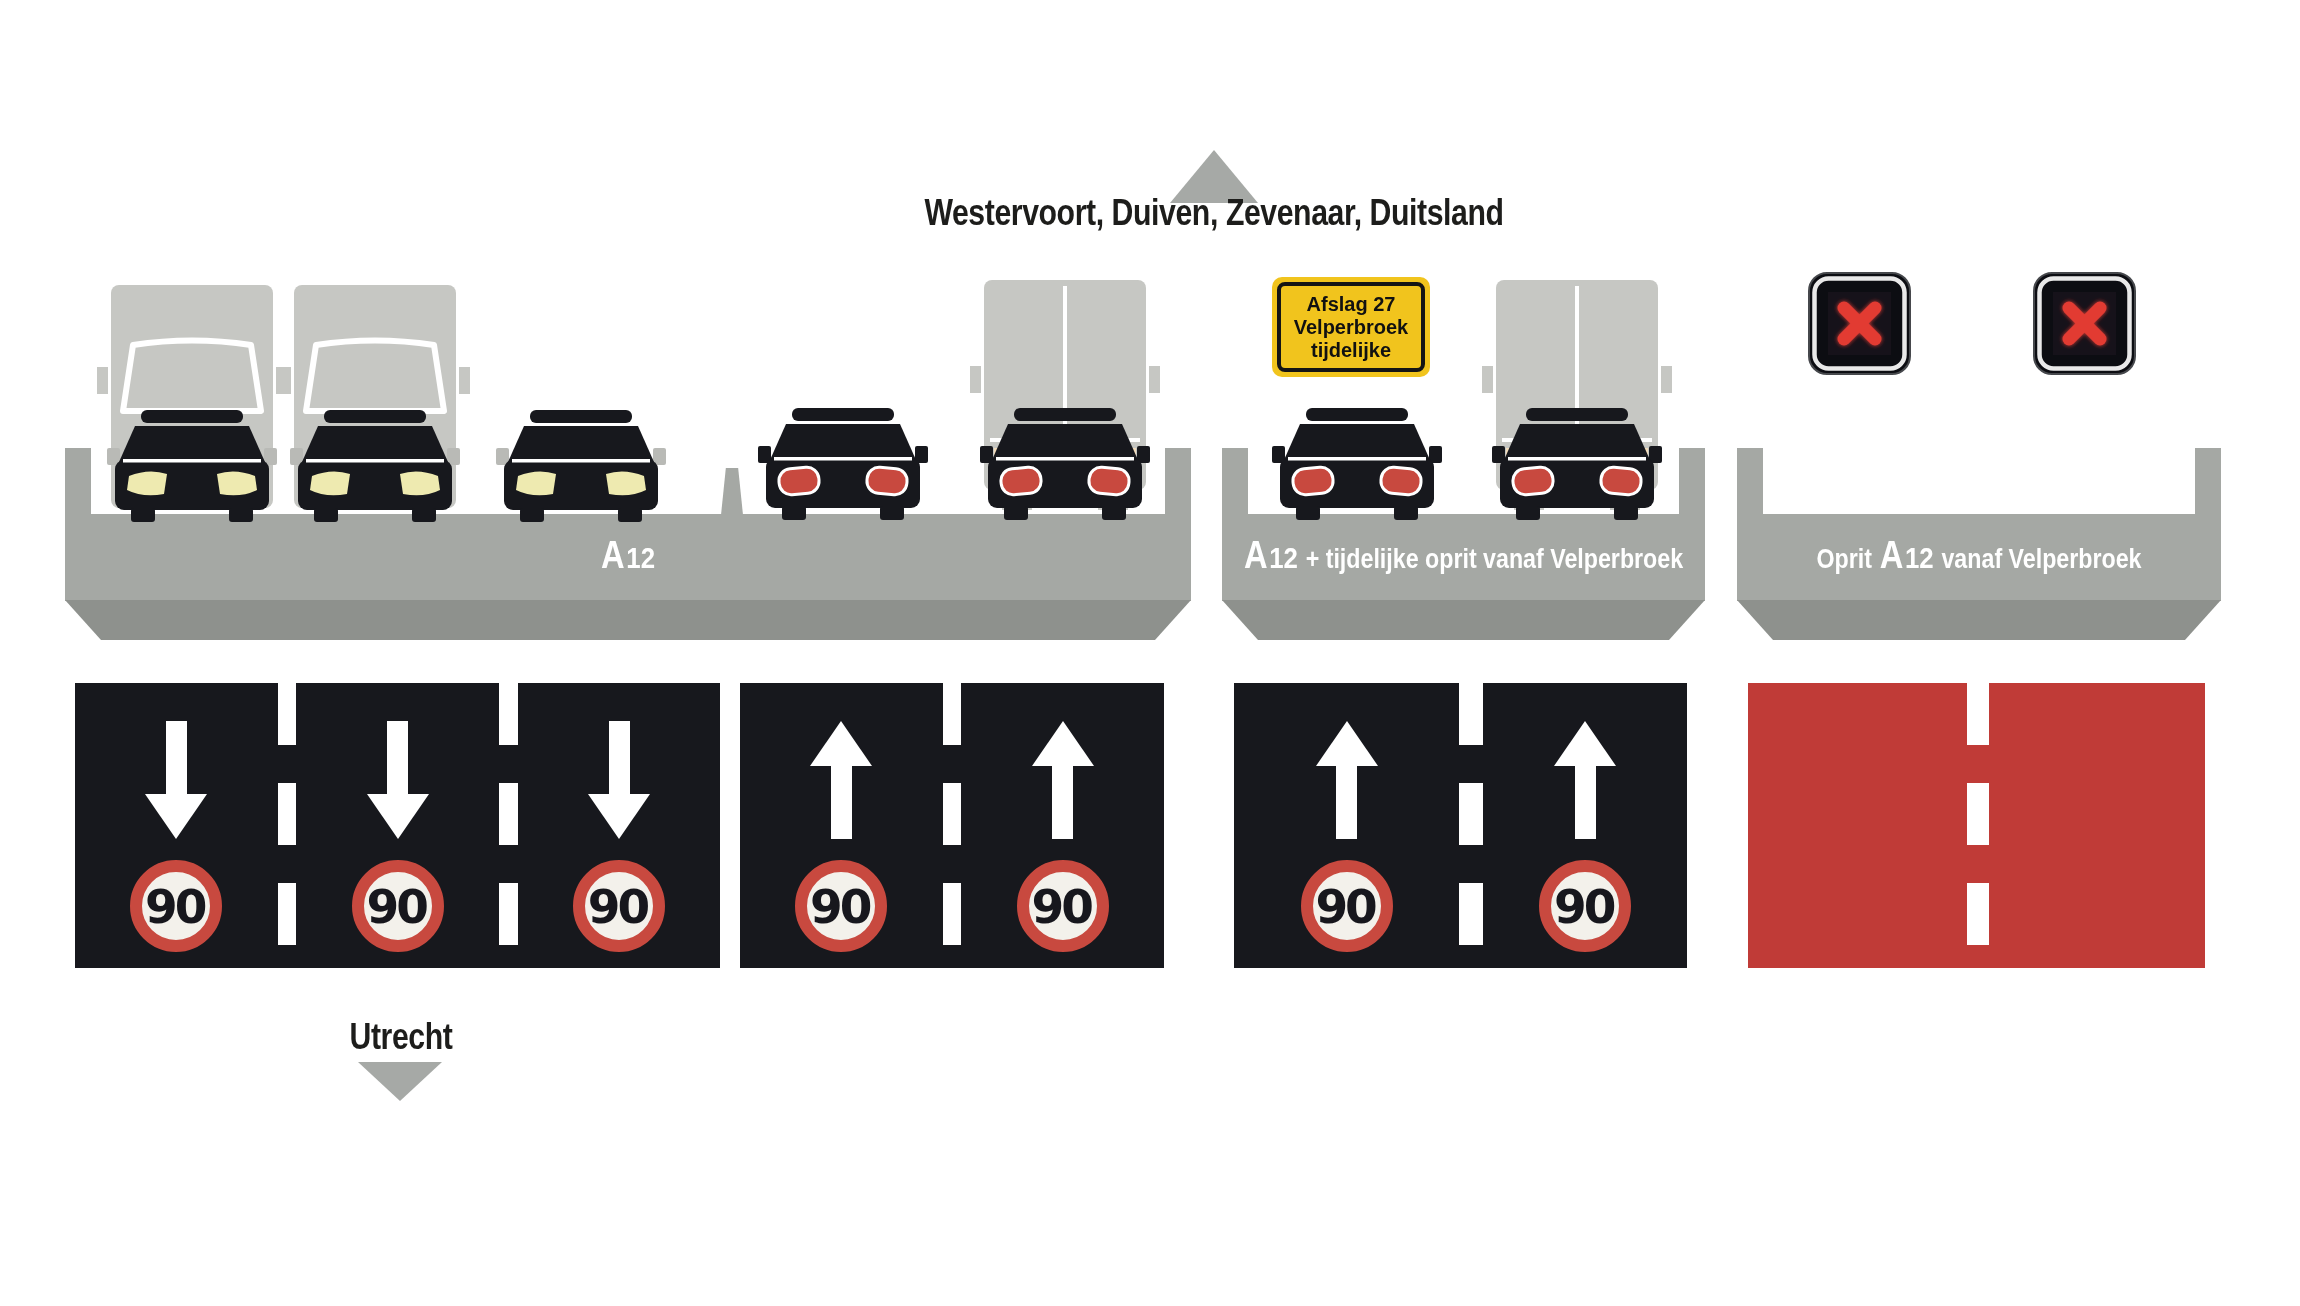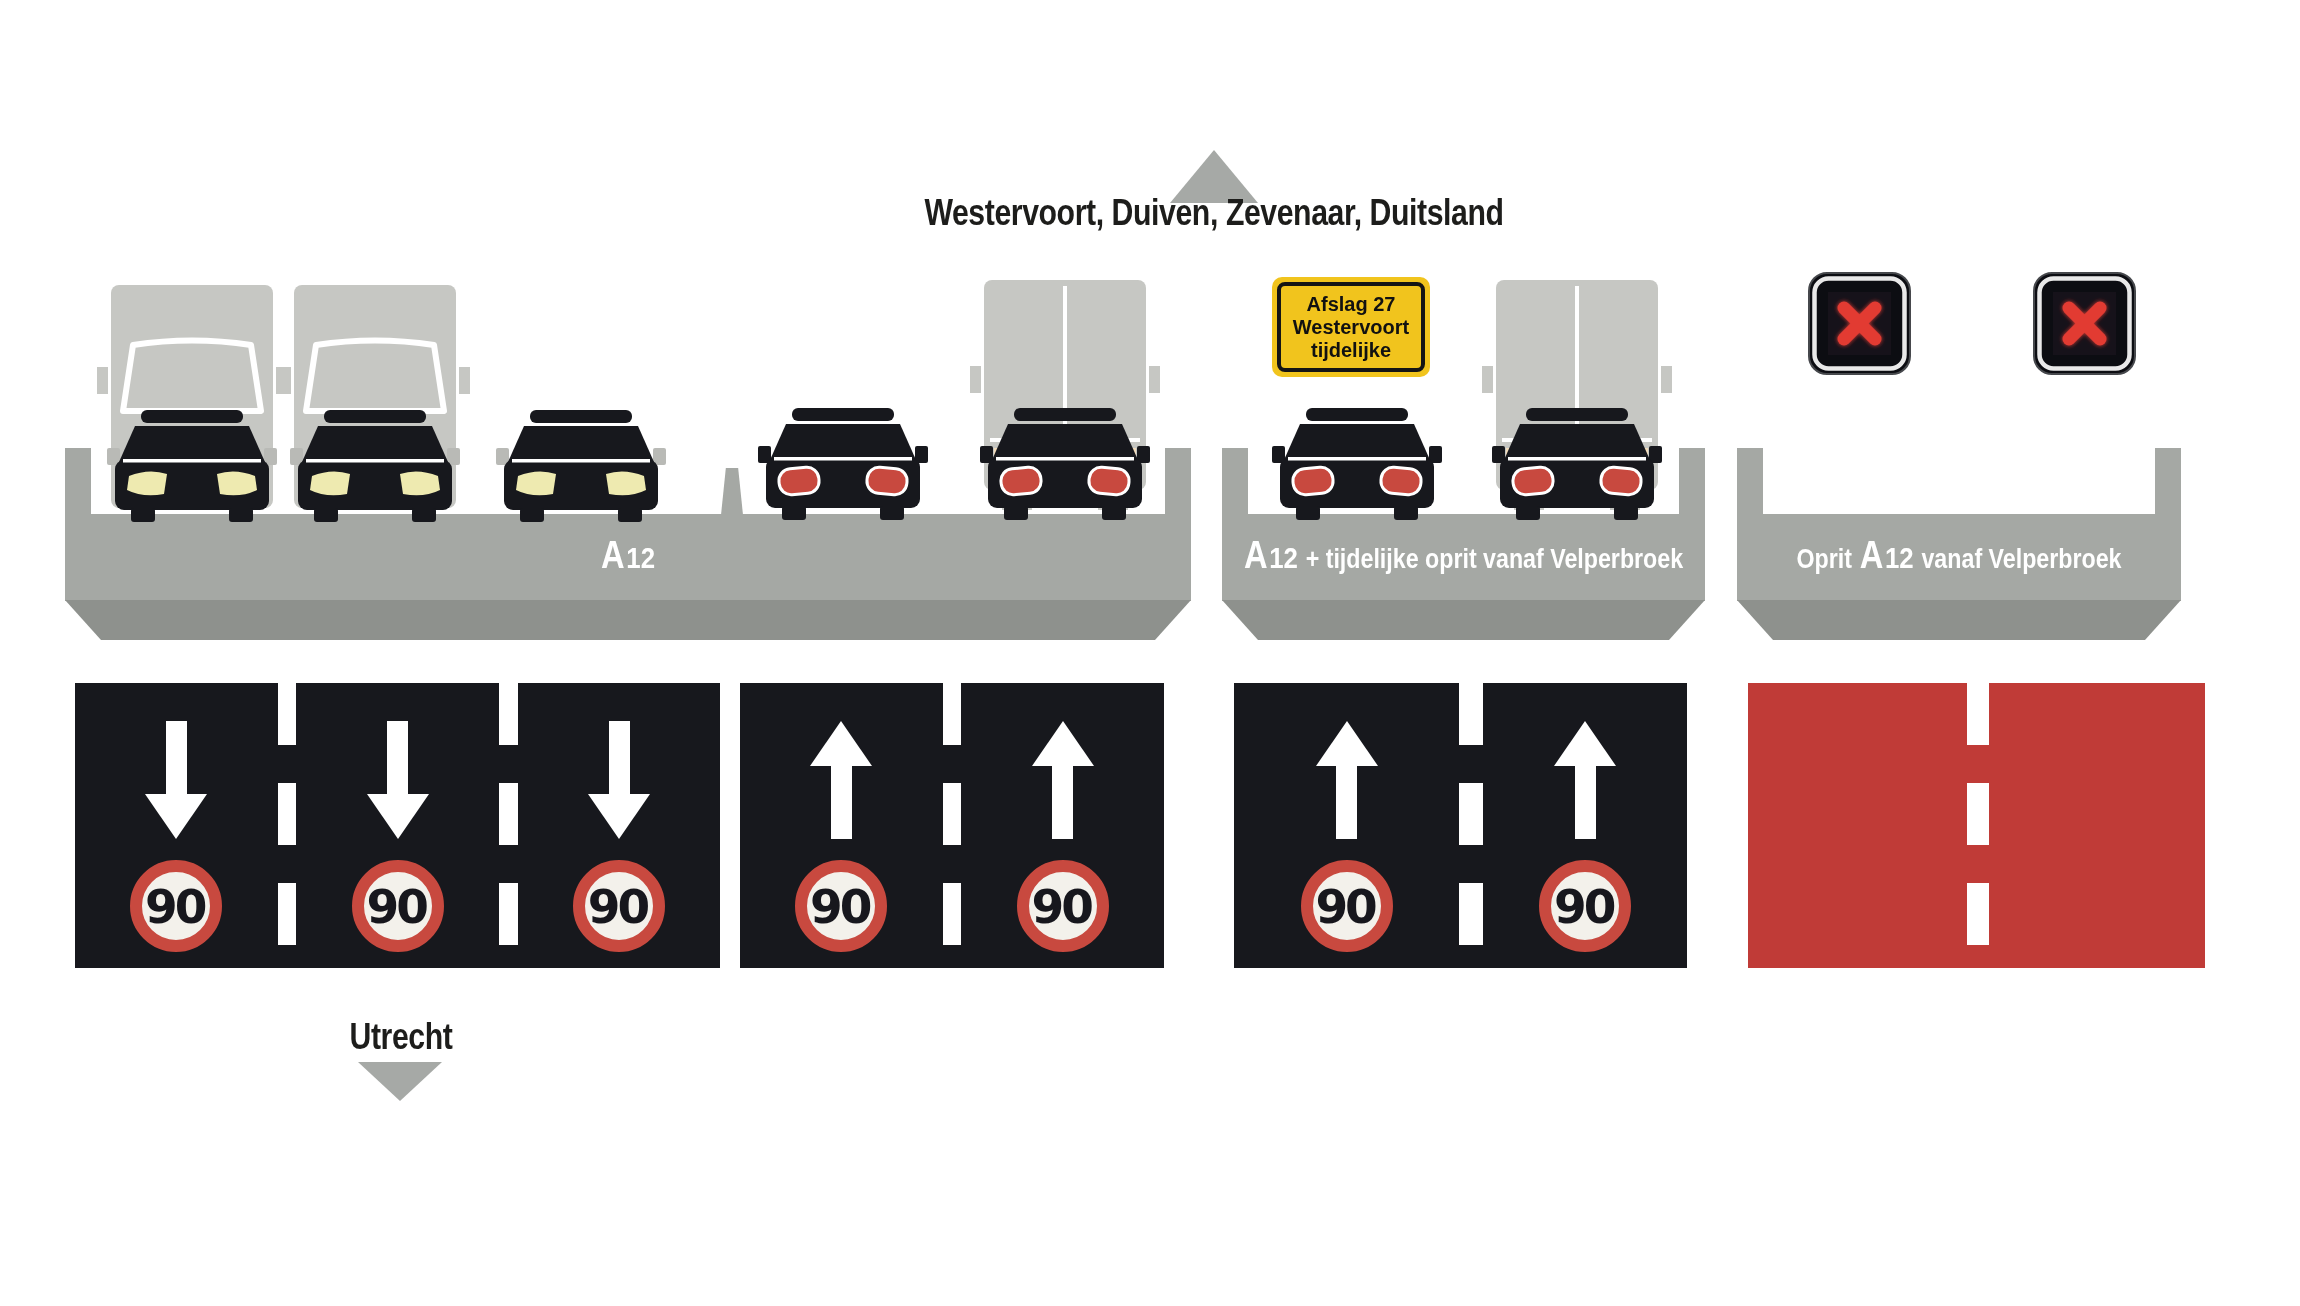--- a/index.html
+++ b/index.html
@@ -181,21 +181,21 @@
     <div class="floor"></div>
     <div class="base"></div>
     <div class="road-label">
 
       <span class="lbl-a">A</span>
       <span class="lbl-num">12</span>
       <span class="lbl-rest">+ tijdelijke oprit vanaf Velperbroek</span>
     </div>
   </div>
 
-  <div class="road" style="left:1737px;width:444px">
+  <div class="road" style="left:1737px;width:484px">
     <div class="wall left"></div>
     <div class="wall right"></div>
     <div class="floor"></div>
     <div class="base"></div>
     <div class="road-label">
       <span class="lbl-pre">Oprit</span>
       <span class="lbl-a">A</span>
       <span class="lbl-num">12</span>
       <span class="lbl-rest">vanaf Velperbroek</span>
     </div>
@@ -236,21 +236,21 @@
   <svg class="veh" width="190" height="235" style="left:1482px;top:278px">
       <use href="#sym-truck-rear"></use>
     </svg>
   <svg class="veh" width="170" height="112" style="left:1492px;top:408px">
       <use href="#sym-car-rear"></use>
     </svg>
 
   <div class="exit-sign">
     <div class="inner">
       <div class="line">Afslag 27</div>
-      <div class="line">Westervoort</div>
+      <div class="line">Velperbroek</div>
       <div class="line">tijdelijke</div>
     </div>
   </div>
 
   <svg class="xsign" width="103" height="103" style="left:1808px;top:272px">
       <use href="#sym-xsign"></use>
     </svg>
   <svg class="xsign" width="103" height="103" style="left:2033px;top:272px">
       <use href="#sym-xsign"></use>
     </svg>

